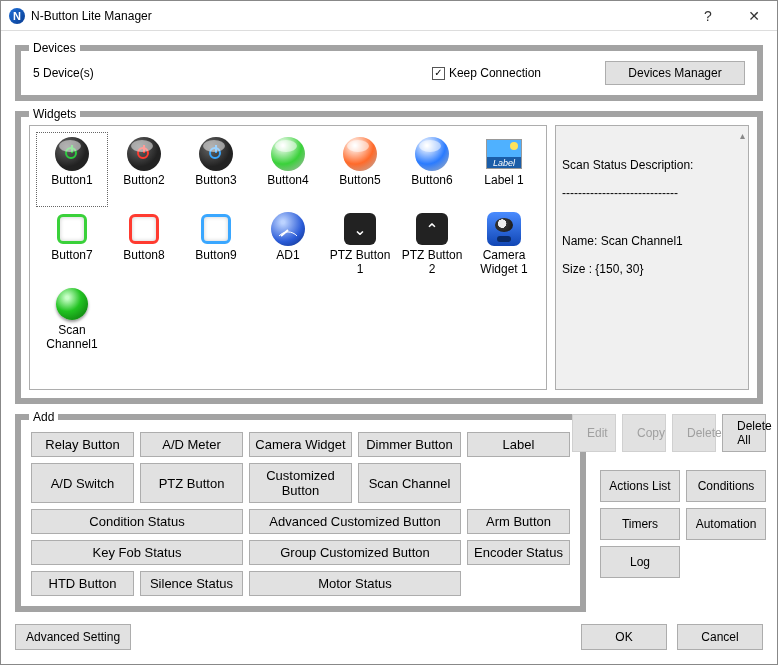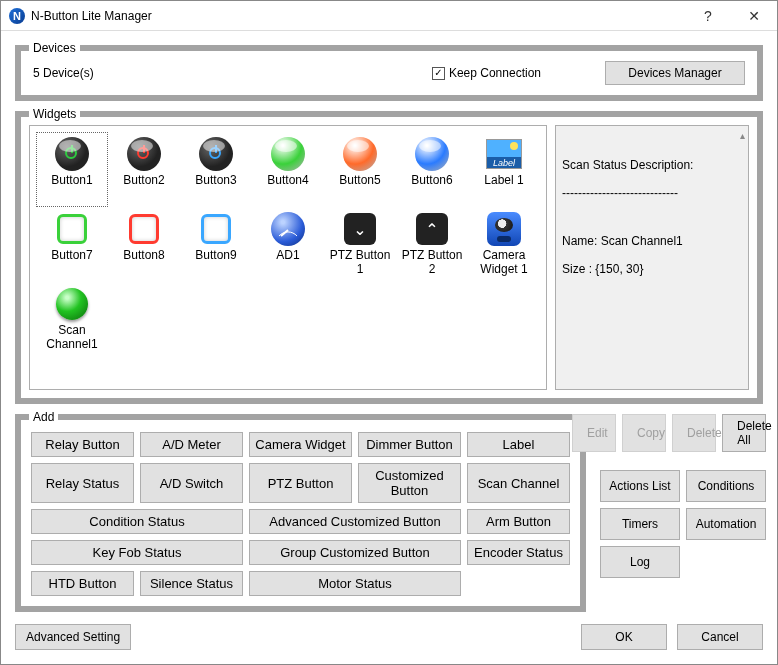--- a/index.html
+++ b/index.html
@@ -215,21 +215,20 @@
 
   <div style="display:flex; gap:14px; align-items:flex-start;">
     <fieldset style="flex:1;">
       <legend>Add</legend>
       <div class="add-grid" id="addgrid">
           <button class="btn">Relay Button</button>
           <button class="btn">A/D Meter</button>
           <button class="btn">Camera Widget</button>
           <button class="btn">Dimmer Button</button>
           <button class="btn">Label</button>
-          <button class="btn">Relay Status</button>
           <button class="btn">A/D Switch</button>
           <button class="btn">PTZ Button</button>
           <button class="btn">Customized Button</button>
           <button class="btn">Scan Channel</button>
           <button class="btn" style="grid-column: span 2;">Condition Status</button>
           <button class="btn" style="grid-column: span 2;">Advanced Customized Button</button>
           <button class="btn">Arm Button</button>
           <button class="btn" style="grid-column: span 2;">Key Fob Status</button>
           <button class="btn" style="grid-column: span 2;">Group Customized Button</button>
           <button class="btn">Encoder Status</button>

